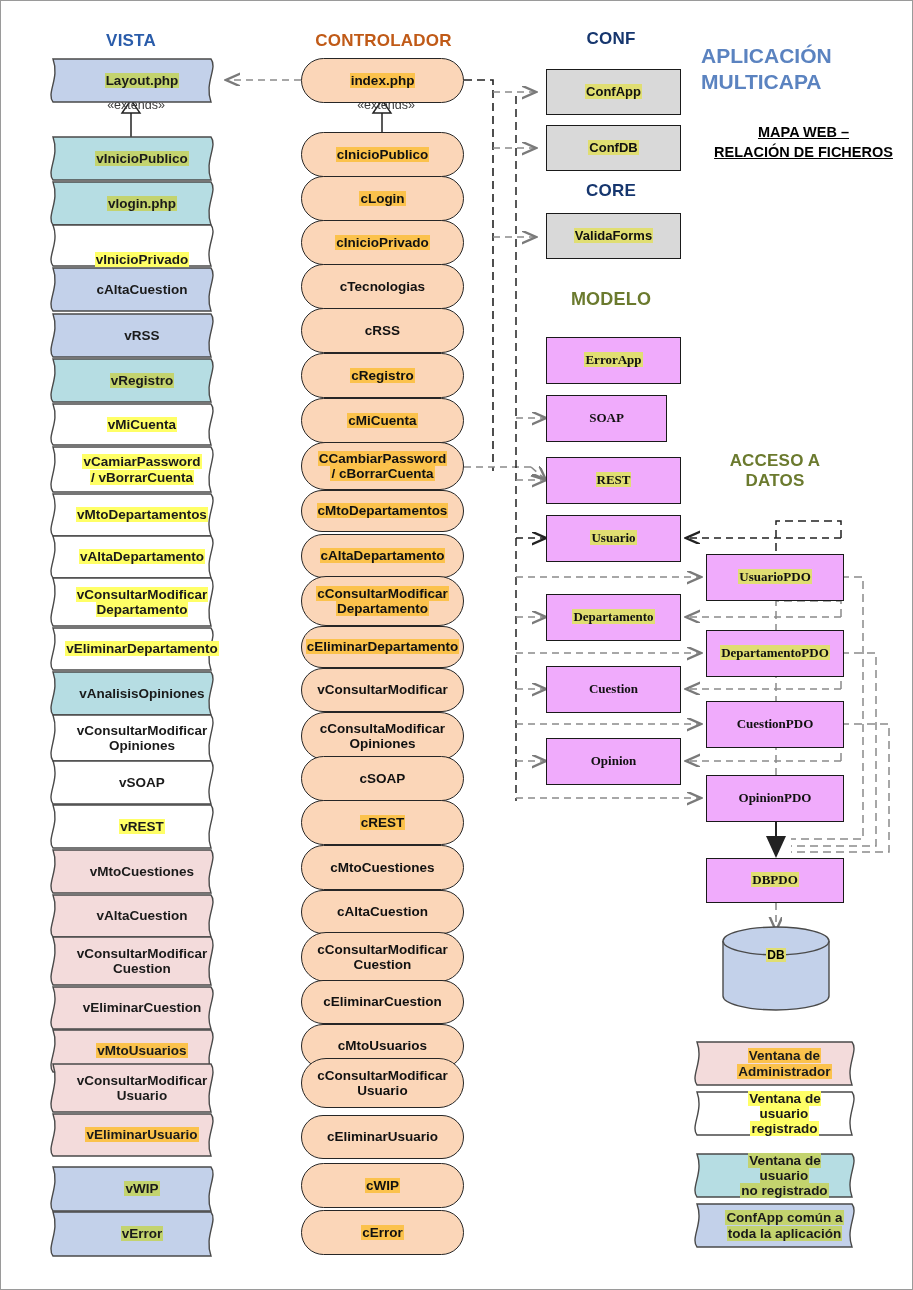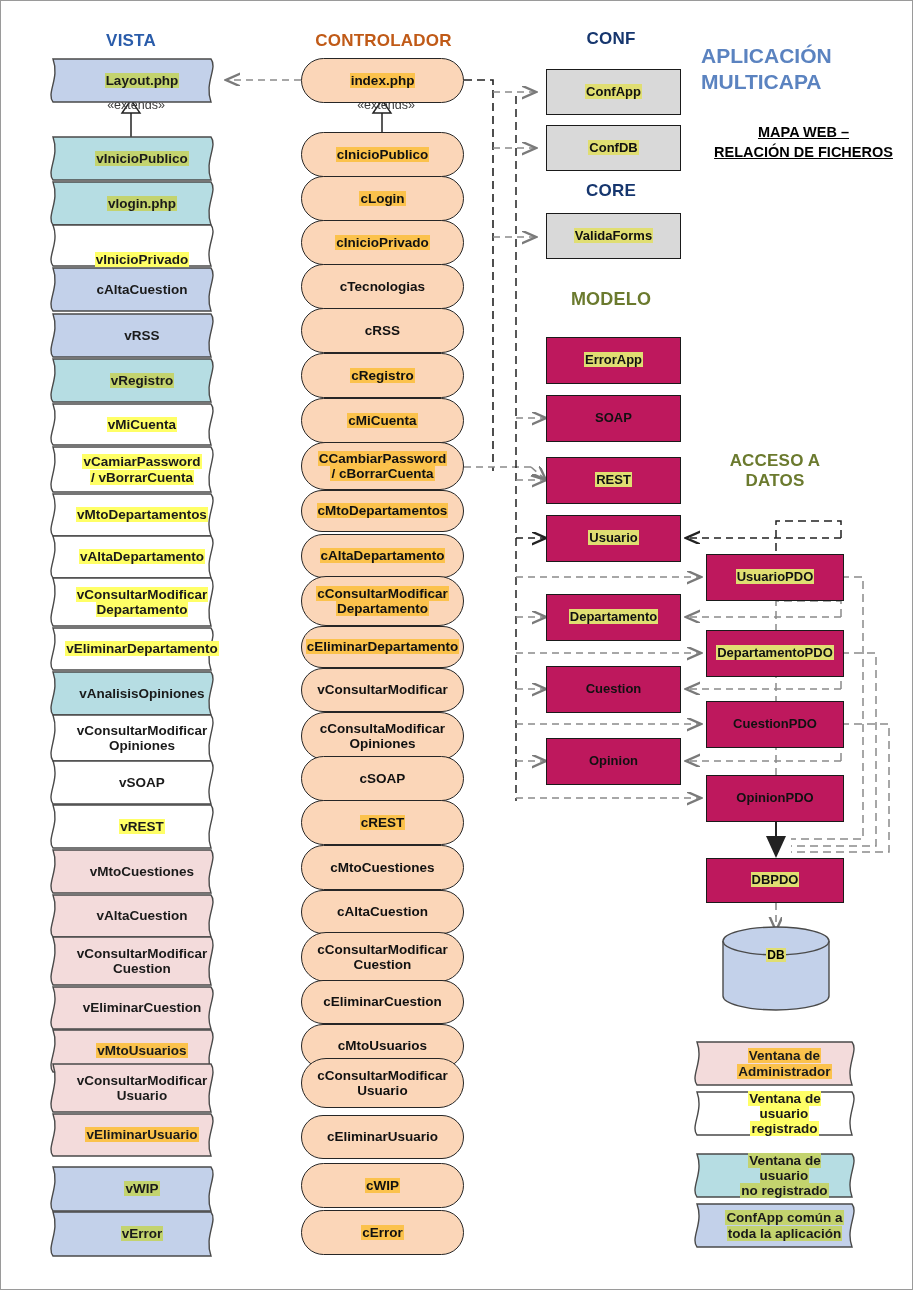--- a/index.html
+++ b/index.html
@@ -27,21 +27,21 @@
   .ctrl{position:absolute;box-sizing:border-box;display:flex;align-items:center;
         justify-content:center;text-align:center;font-weight:bold;font-size:13.5px;
         color:#111;line-height:1.12;background:#fbd6b8;border:1.4px solid #262626;
         border-radius:26px;padding:4px 10px;}
 
   
   .rect{position:absolute;box-sizing:border-box;display:flex;align-items:center;
         justify-content:center;text-align:center;font-weight:bold;font-size:13px;
         color:#111;border:1.4px solid #1a1a1a;line-height:1.1;padding:8px 4px;}
   .grey{background:#d9d9d9;}
-  .olive{background:#be185d;}
+  .olive{background:#f0abfc;font-family:Liberation Serif, serif;}
 
   
   .hl-y{background:#ffff66;padding:0 1px;}
   .hl-o{background:#fbc24c;padding:0 1px;}
   .hl-g{background:#c3d36e;padding:0 1px;}
   .hl-ol{background:#e0de72;padding:0 1px;}
 
   
   .apptitle{position:absolute;color:#5b83c0;font-weight:bold;font-size:21px;
             text-align:left;line-height:1.25;}
@@ -395,21 +395,21 @@
     </div>
   <div id="core-col">
       <div class="rect grey" style="left: 545px; top: 212px; width: 135px; height: 46px;">
         <span><span class="hl-ol">ValidaForms</span></span>
       </div>
     </div>
   <div id="modelo-col">
       <div class="rect olive" style="left: 545px; top: 336px; width: 135px; height: 47px;">
         <span><span class="hl-ol">ErrorApp</span></span>
       </div>
-      <div class="rect olive" style="left: 545px; top: 394px; width: 135px; height: 47px;">
+      <div class="rect olive" style="left: 545px; top: 394px; width: 121px; height: 47px;">
         <span><span>SOAP</span></span>
       </div>
       <div class="rect olive" style="left: 545px; top: 456px; width: 135px; height: 47px;">
         <span><span class="hl-ol">REST</span></span>
       </div>
       <div class="rect olive" style="left: 545px; top: 514px; width: 135px; height: 47px;">
         <span><span class="hl-ol">Usuario</span></span>
       </div>
       <div class="rect olive" style="left: 545px; top: 593px; width: 135px; height: 47px;">
         <span><span class="hl-ol">Departamento</span></span>

